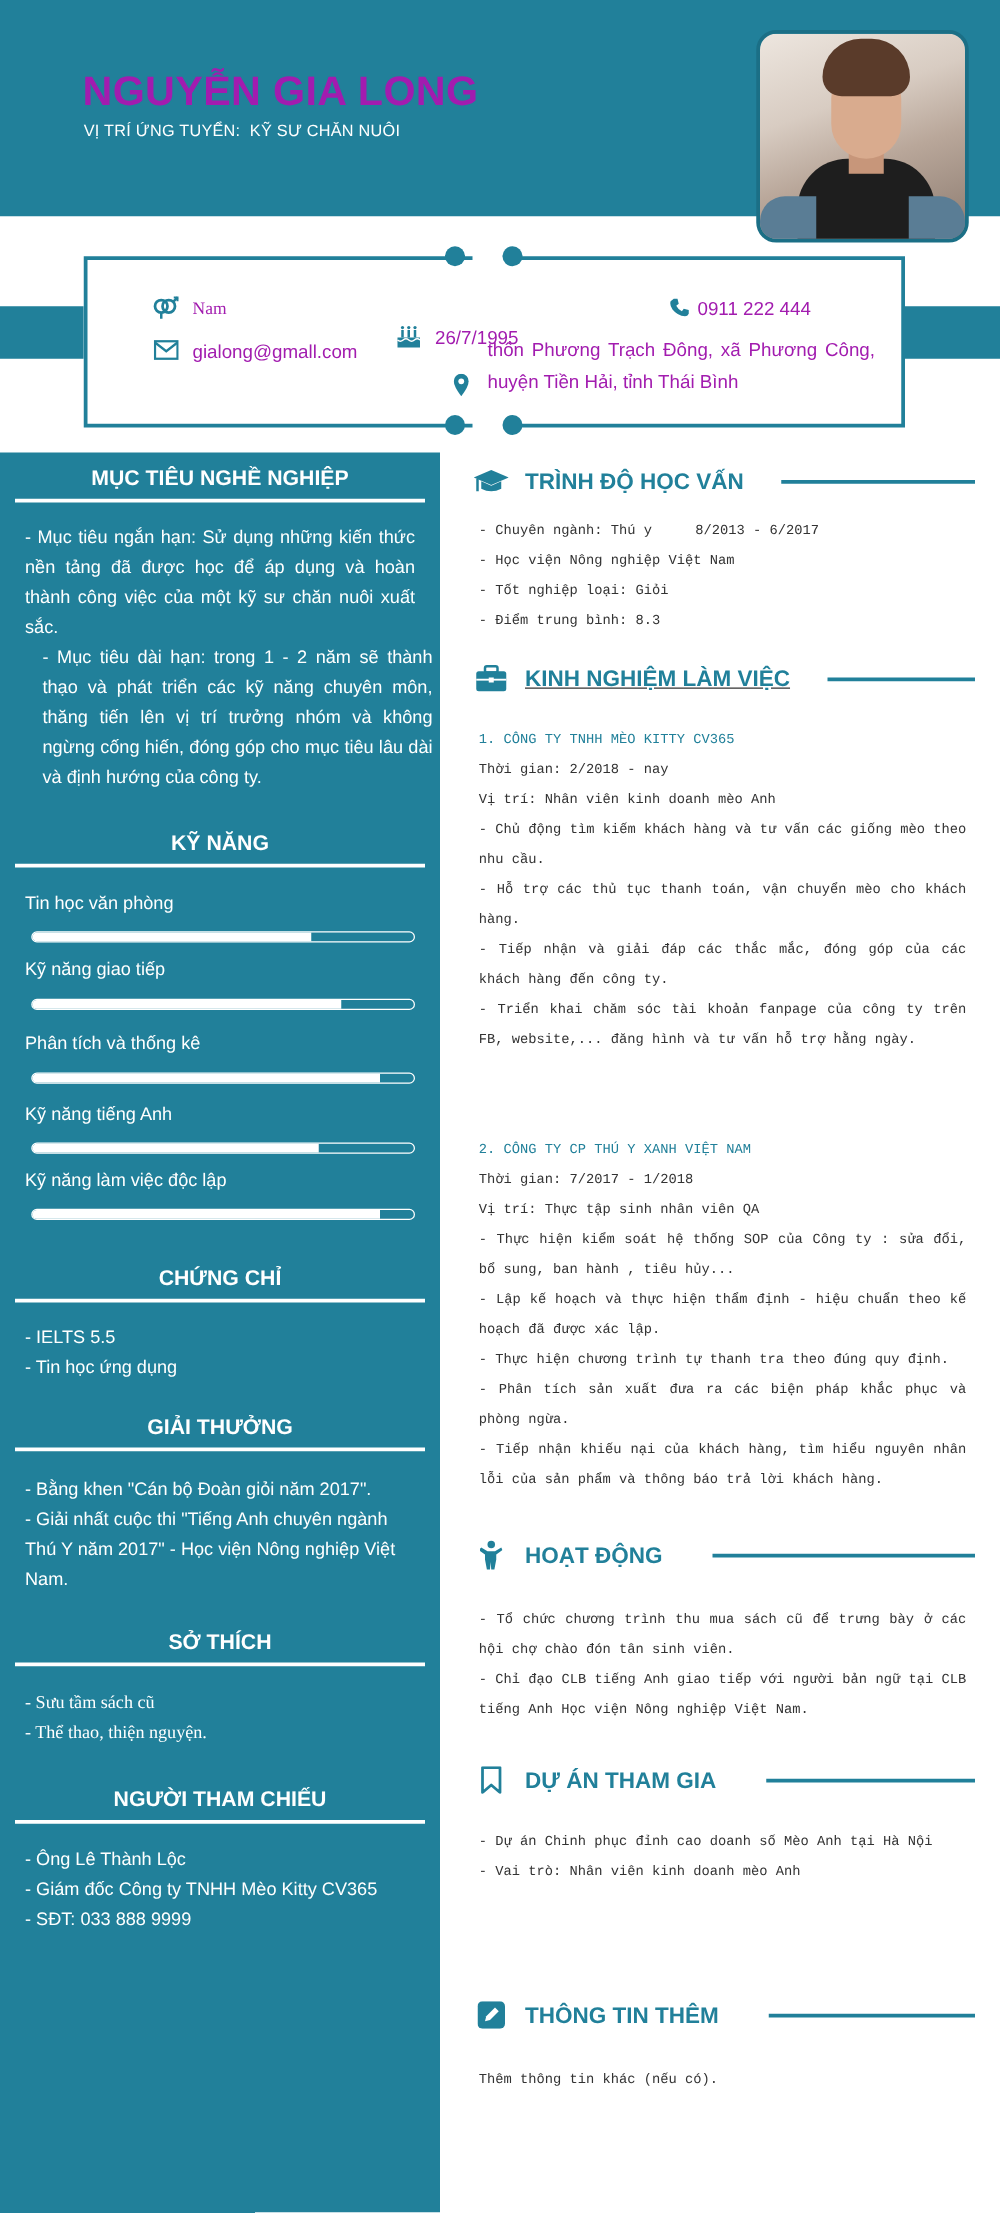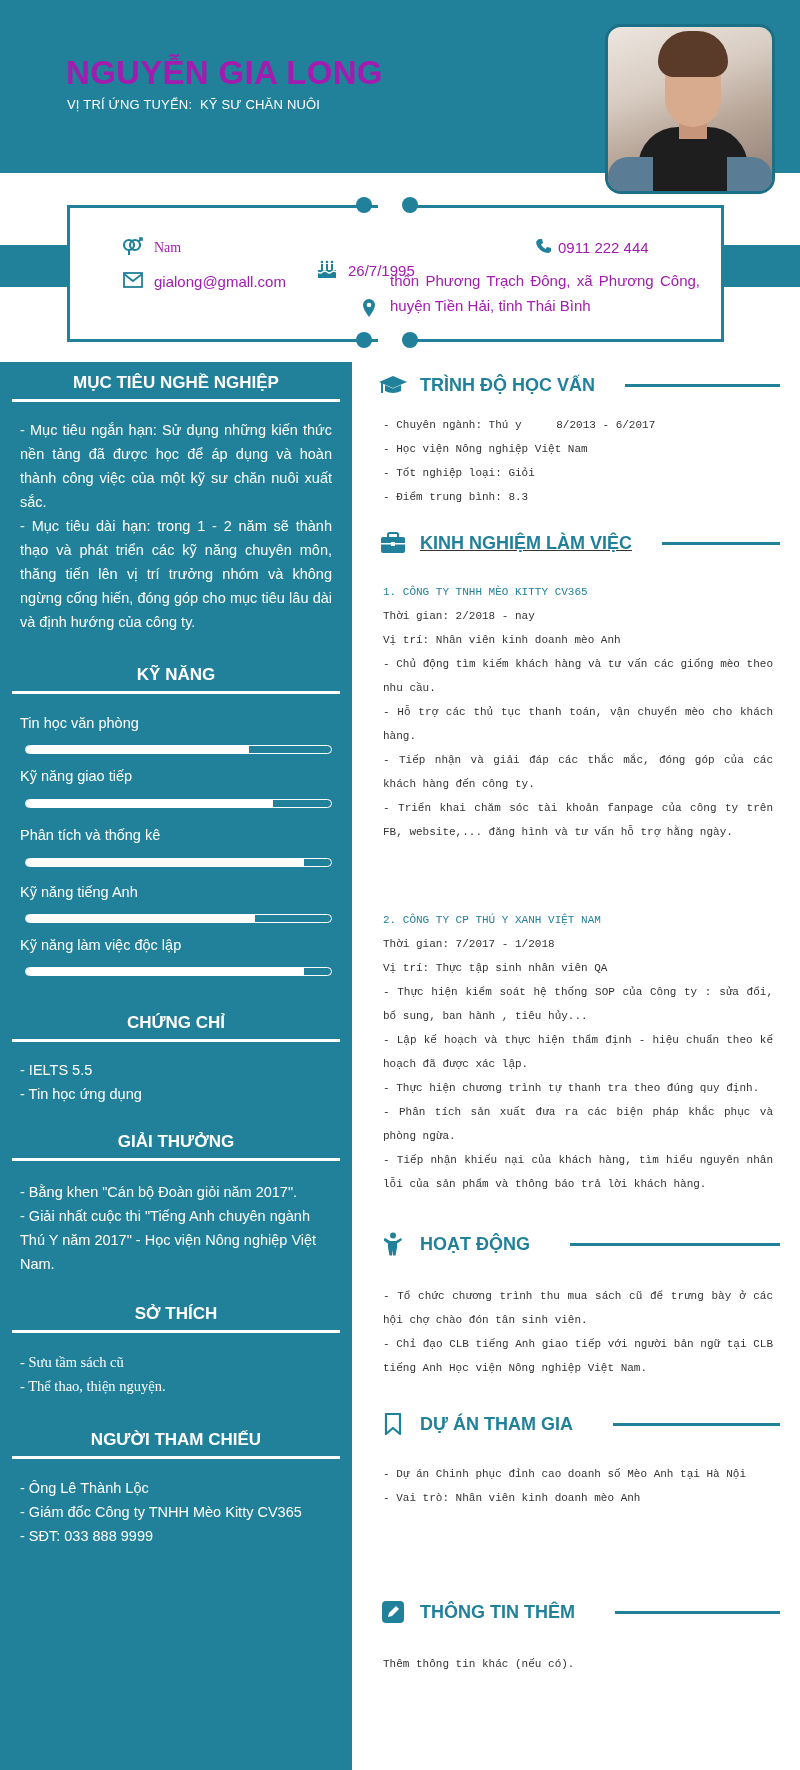--- a/index.html
+++ b/index.html
@@ -124,21 +124,21 @@
         <circle cx="6" cy="6" r="2.3" fill="#fff"></circle>
       </svg>
   </span>
   <span class="addr">thôn Phương Trạch Đông, xã Phương Công, huyện Tiền Hải, tỉnh Thái Bình</span>
 </div>
 
 <div class="left-col"></div>
 
 <div class="l-title" style="top:373px;">MỤC TIÊU NGHỀ NGHIỆP</div>
 <div class="l-text" style="top:418px;">-  Mục tiêu ngắn hạn: Sử dụng những kiến thức nền tảng đã được học để áp dụng và hoàn thành công việc của một kỹ sư chăn nuôi xuất sắc.</div>
-<div class="l-text" style="top:514px;">-  Mục tiêu dài hạn: trong 1 - 2 năm sẽ thành thạo và phát triển các kỹ năng chuyên môn, thăng tiến lên vị trí trưởng nhóm và không ngừng cống hiến, đóng góp cho mục tiêu lâu dài và định hướng của công ty.</div>
+<div class="l-text" style="top:514px;margin-left:14px;">-  Mục tiêu dài hạn: trong 1 - 2 năm sẽ thành thạo và phát triển các kỹ năng chuyên môn, thăng tiến lên vị trí trưởng nhóm và không ngừng cống hiến, đóng góp cho mục tiêu lâu dài và định hướng của công ty.</div>
 
 <div class="l-title" style="top:665px;">KỸ NĂNG</div>
 <div class="skill-label" style="top:715px;">Tin học văn phòng</div>
 <div class="skill-track" style="top:745px;">
     <div class="skill-fill" style="width:73%;"></div>
   </div>
 <div class="skill-label" style="top:768px;">Kỹ năng giao tiếp</div>
 <div class="skill-track" style="top:799px;">
     <div class="skill-fill" style="width:81%;"></div>
   </div>

